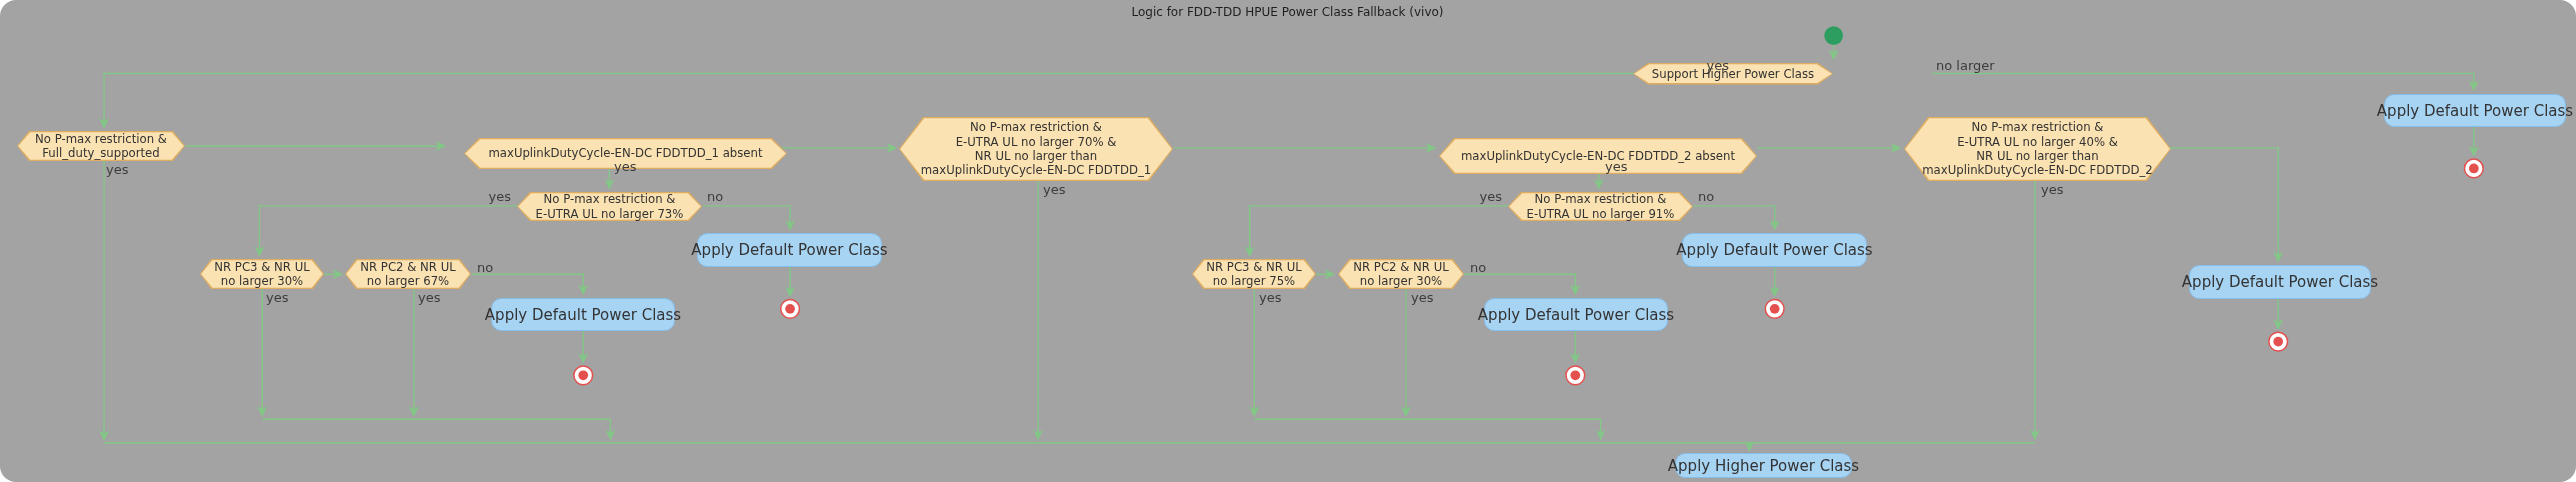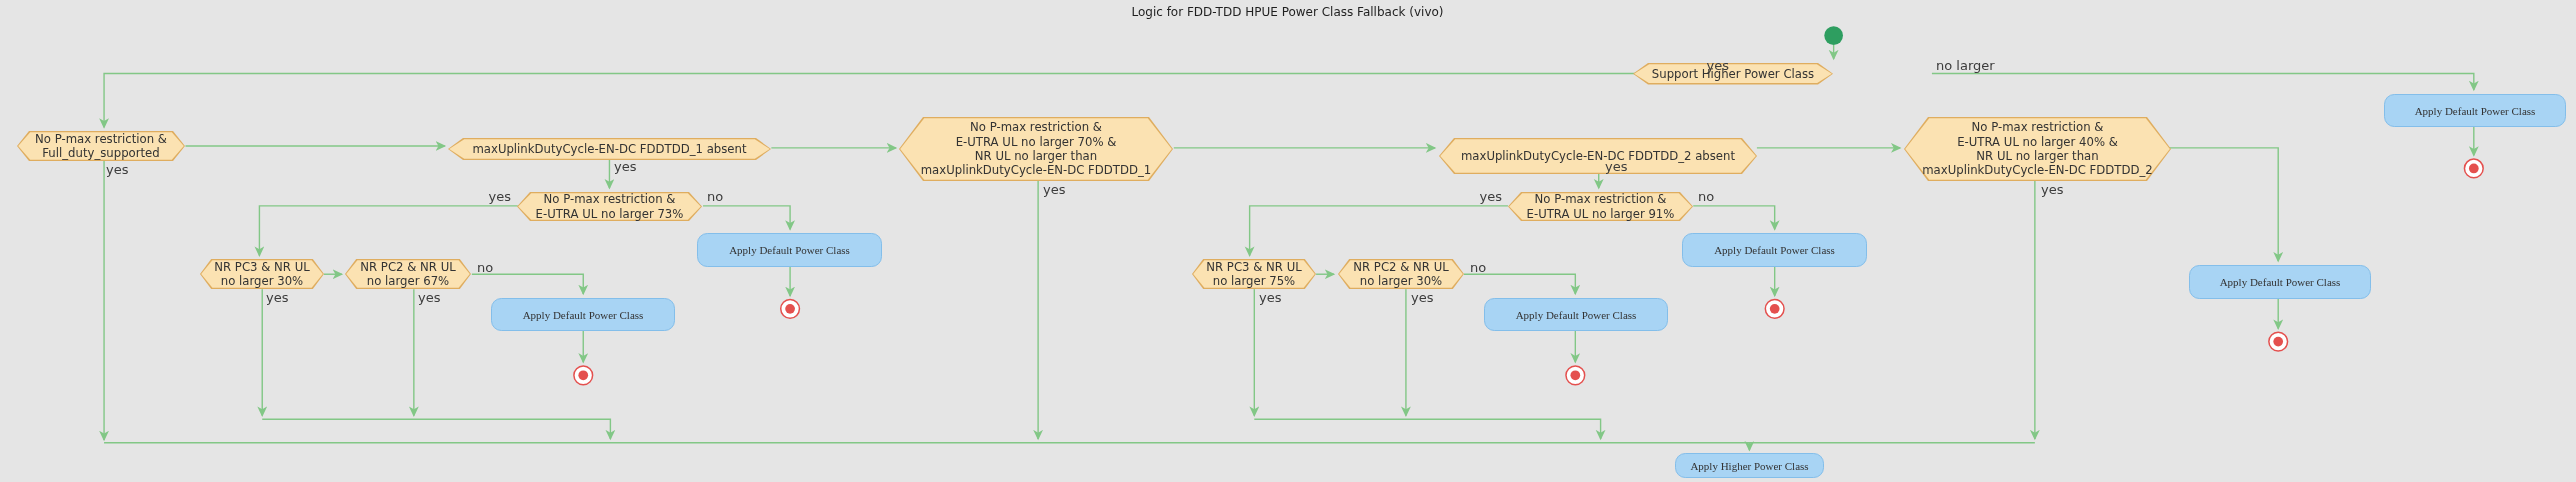--- a/index.html
+++ b/index.html
@@ -1,35 +1,35 @@
 <!DOCTYPE html>
 <html style="font-size:15px"><head>
 <meta charset="utf-8">
 <style>
   html,body{margin:0;padding:0;background:#ffffff;}
   #canvas{
-    position:relative;width:2576px;height:482px;background:#e5e5e5;overflow:hidden;
-    font-family:"DejaVu Sans","Liberation Sans",sans-serif;color:#2f2f2f;
+    position:relative;width:2576px;height:482px;background:#a3a3a3;overflow:hidden;
+    font-family:"DejaVu Sans","Liberation Sans",sans-serif;color:#2f2f2f;border-radius:16px;
   }
   #title{
     position:absolute;left:913px;top:4.7px;width:749px;text-align:center;
     font-size:12px;color:#1f1f1f;white-space:nowrap;
   }
   #edges{position:absolute;left:0;top:0;}
   .hex{position:absolute;}
   .hex-fill{position:absolute;inset:0;background:var(--hexborder);
     clip-path:polygon(var(--tip) 0,calc(100% - var(--tip)) 0,100% 50%,calc(100% - var(--tip)) 100%,var(--tip) 100%,0 50%);}
   .hex-fill::after{content:"";position:absolute;inset:1.2px;background:var(--hexfill);
     clip-path:polygon(var(--tip) 0,calc(100% - var(--tip)) 0,100% 50%,calc(100% - var(--tip)) 100%,var(--tip) 100%,0 50%);}
   .hex-text{position:relative;z-index:1;display:flex;flex-direction:column;justify-content:center;
     align-items:center;height:100%;text-align:center;font-size:11.7px;line-height:1.22;
     color:#333;white-space:nowrap;}
   .act{position:absolute;background:var(--actfill);border:1.1px solid var(--actborder);
     border-radius:10.3px;display:flex;align-items:center;justify-content:center;
-    font-size:11px;color:#333;white-space:nowrap;box-sizing:border-box;font-family:Liberation Serif, serif;}
+    font-size:15px;color:#333;white-space:nowrap;box-sizing:border-box;}
   .elabel{position:absolute;font-size:13px;color:#3c3c3c;white-space:nowrap;line-height:1;}
   .elabel.ra{text-align:right;}
 </style>
 </head>
 <body>
 
 <div id="canvas" style="--hexfill:#FBE2B2;--hexborder:#DFAD5F;--actfill:#A8D4F4;--actborder:#83BEEA;">
 
   <div id="title">Logic for FDD-TDD HPUE Power Class Fallback (vivo)</div>
 
@@ -111,21 +111,21 @@
   </div>
 
   <div class="hex" style="left:17px;top:131px;width:168px;height:30px;--tip:12px;">
     <div class="hex-fill"></div>
     <div class="hex-text">
       <span>No P-max restriction &amp;</span>
       <span>Full_duty_supported</span>
     </div>
   </div>
 
-  <div class="hex" style="left:448px;top:138px;width:323px;height:22px;--tip:15px;">
+  <div class="hex" style="left:464px;top:138px;width:323px;height:31px;--tip:15px;">
     <div class="hex-fill"></div>
     <div class="hex-text">
         <span>maxUplinkDutyCycle-EN-DC FDDTDD_1 absent</span>
       </div>
   </div>
 
   <div class="hex" style="left:517px;top:192px;width:185px;height:29px;--tip:13px;">
     <div class="hex-fill"></div>
     <div class="hex-text">
       <span>No P-max restriction &amp;</span>
@@ -199,21 +199,21 @@
       <span>maxUplinkDutyCycle-EN-DC FDDTDD_2</span>
     </div>
   </div>
 
   <div class="act" style="left:491px;top:298px;width:184px;height:33px;">Apply Default Power Class</div>
   <div class="act" style="left:697px;top:233px;width:185px;height:34px;">Apply Default Power Class</div>
   <div class="act" style="left:1484px;top:298px;width:184px;height:33px;">Apply Default Power Class</div>
   <div class="act" style="left:1682px;top:233px;width:185px;height:34px;">Apply Default Power Class</div>
   <div class="act" style="left:2189px;top:265px;width:182px;height:34px;">Apply Default Power Class</div>
   <div class="act" style="left:2384px;top:94px;width:182px;height:33px;">Apply Default Power Class</div>
-  <div class="act" style="left:1675px;top:453px;width:149px;height:25px;">Apply Higher Power Class</div>
+  <div class="act" style="left:1675px;top:453px;width:177px;height:25px;">Apply Higher Power Class</div>
 
   <div class="elabel ra" style="left:1686px;top:59px;width:43px;">yes</div>
   <div class="elabel" style="left:1936px;top:59px;">no larger</div>
   <div class="elabel" style="left:106px;top:163px;">yes</div>
   <div class="elabel" style="left:614px;top:160px;">yes</div>
   <div class="elabel ra" style="left:468px;top:190px;width:43px;">yes</div>
   <div class="elabel" style="left:707px;top:190px;">no</div>
   <div class="elabel" style="left:266px;top:291px;">yes</div>
   <div class="elabel" style="left:418px;top:291px;">yes</div>
   <div class="elabel" style="left:477px;top:261px;">no</div>

